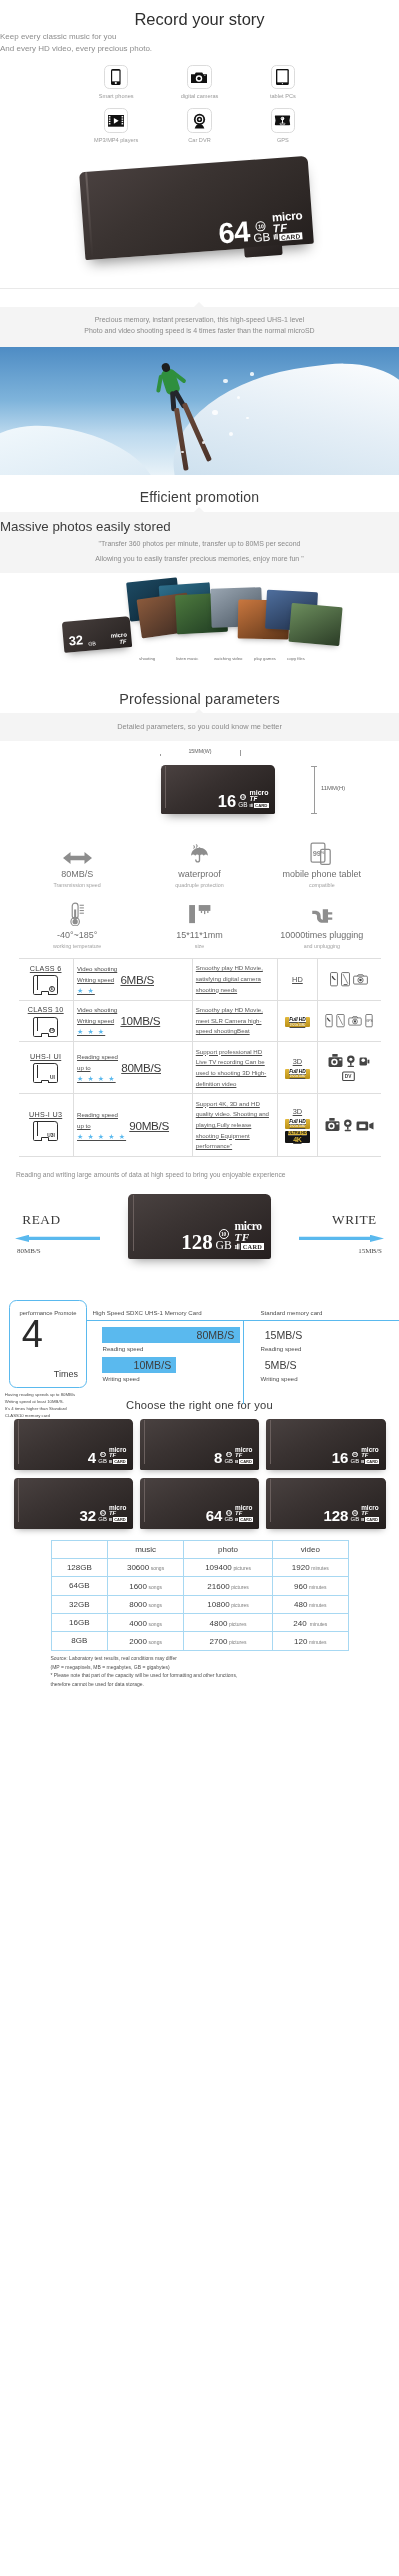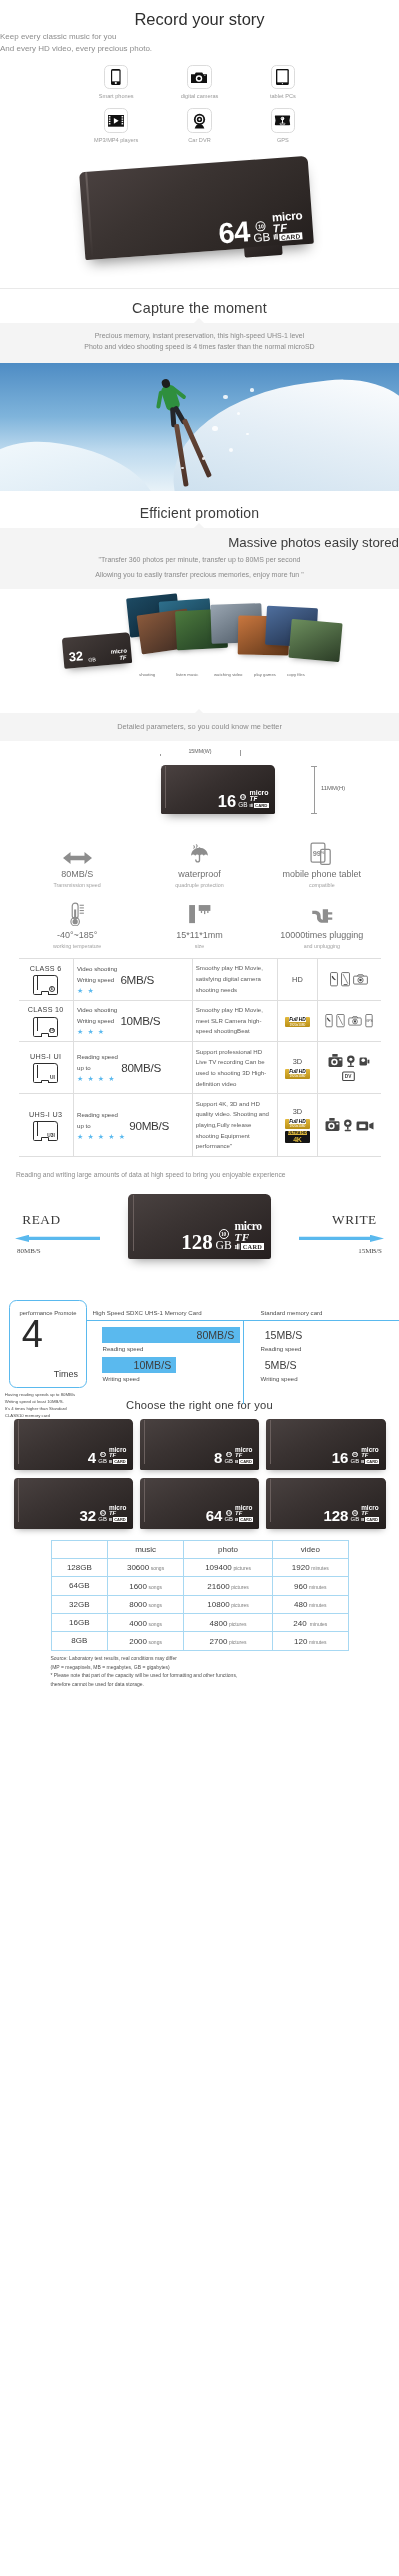--- a/index.html
+++ b/index.html
@@ -130,21 +130,21 @@
 
   
   .s3 { padding: 14px 0 0; }
   .s3 h2 { font-size: 14px; }
   .s3-band { margin-top: 7.4px; background:#f4f4f4; padding: 7.4px 0 8.5px; position:relative; }
   .s3-band:before{
     content:""; position:absolute; top:-4.8px; left:50%; margin-left:-5.3px;
     border-left:5.3px solid transparent; border-right:5.3px solid transparent;
     border-bottom:5.3px solid #f4f4f4;
   }
-  .s3-band h3 { font-size: 13.3px; font-weight:300; color:#3c3c3c; text-align:right; }
+  .s3-band h3 { font-size: 13.3px; font-weight:300; color:#3c3c3c; text-align:left; }
   .s3-band p { font-size: 7px; margin-top: 4.3px; }
 
   
   .fan { height: 104px; position:relative; margin-top: 2.1px; }
   .fan .ph {
     position:absolute; width: 51px; height: 39px; border-radius:1.6px;
     box-shadow: 0 2.7px 6.4px -2.7px rgba(0,0,0,.4);
     background-size: cover;
   }
   .fan .sd-mini {
@@ -211,21 +211,21 @@
   .feat {
     width: 367px; margin: 2.1px auto 0;
     display:grid; grid-template-columns: repeat(3,1fr); row-gap: 14px;
   }
   .feat .cell { text-align:center; }
   .feat .fi { height: 24.5px; display:flex; align-items:flex-end; justify-content:center; }
   .feat .ft { font-size: 9px; color:#6f6f6f; font-weight:300; margin-top:3.7px; }
   .feat .fc { font-size: 5.3px; color:#a2a2a2; margin-top:2.7px; }
 
   
-  .spec { width: 362px; margin: 9.6px auto 0; border-collapse: collapse; }
+  .spec { width: 362px; margin: 9.6px auto 0; border-collapse: collapse; text-decoration: underline; }
   .spec tr { border-bottom: 0.5px solid #dedede; }
   .spec tr:first-child { border-top: 0.5px solid #dedede; }
   .spec td { border-right:0.5px solid #dedede; padding: 4.3px 3.2px; vertical-align: middle; }
   .spec td:last-child { border-right:0; }
   .c-class { width: 60px; text-align:center; }
   .c-class .nm { font-size: 7.2px; color:#3e3e3e; letter-spacing:0.3px; }
   .c-speed { width: 129px; }
   .c-desc  { width: 95px; font-size: 6.1px; color:#5b5b5b; line-height:1.75; }
   .c-hd    { width: 41px; text-align:center; }
   .c-dev   { width: 72px; }
@@ -458,21 +458,20 @@
               <span class="sd-card-badge">CARD</span>
             </span>
           </span>
         </div>
       </div>
     </div>
     <div class="divider"></div>
   </section>
 
   <section class="s2">
-    <h2 class="sec-title">Capture the moment</h2>
     <div class="s2-band">
       <p class="sec-sub">Precious memory, instant preservation, this high-speed UHS-1 level</p>
       <p class="sec-sub">Photo and video shooting speed is 4 times faster than the normal microSD</p>
     </div>
 
     <div class="ski">
       <div class="snowhill"></div>
       <div class="snowhill2"></div>
       <div class="skier">
         <div class="torso" style="left:0;top:0;"></div>
@@ -522,20 +521,21 @@
 
       <div class="lbl" style="left:139px;top:81px;">shooting</div>
       <div class="lbl" style="left:176px;top:81px;">listen music</div>
       <div class="lbl" style="left:214px;top:81px;">watching video</div>
       <div class="lbl" style="left:254px;top:81px;">play games</div>
       <div class="lbl" style="left:287px;top:81px;">copy files</div>
     </div>
   </section>
 
   <section class="s4">
+    <h2 class="sec-title">Professional parameters</h2>
     <div class="s4-band">
       <p class="sec-sub">Detailed parameters, so you could know me better</p>
     </div>
 
     <div class="dimwrap">
       <div class="dimline-w"></div>
       <div class="dimtext-w">15MM(W)</div>
       <div class="dimline-h"></div>
       <div class="dimtext-h">11MM(H)</div>
       <div class="sd2">

